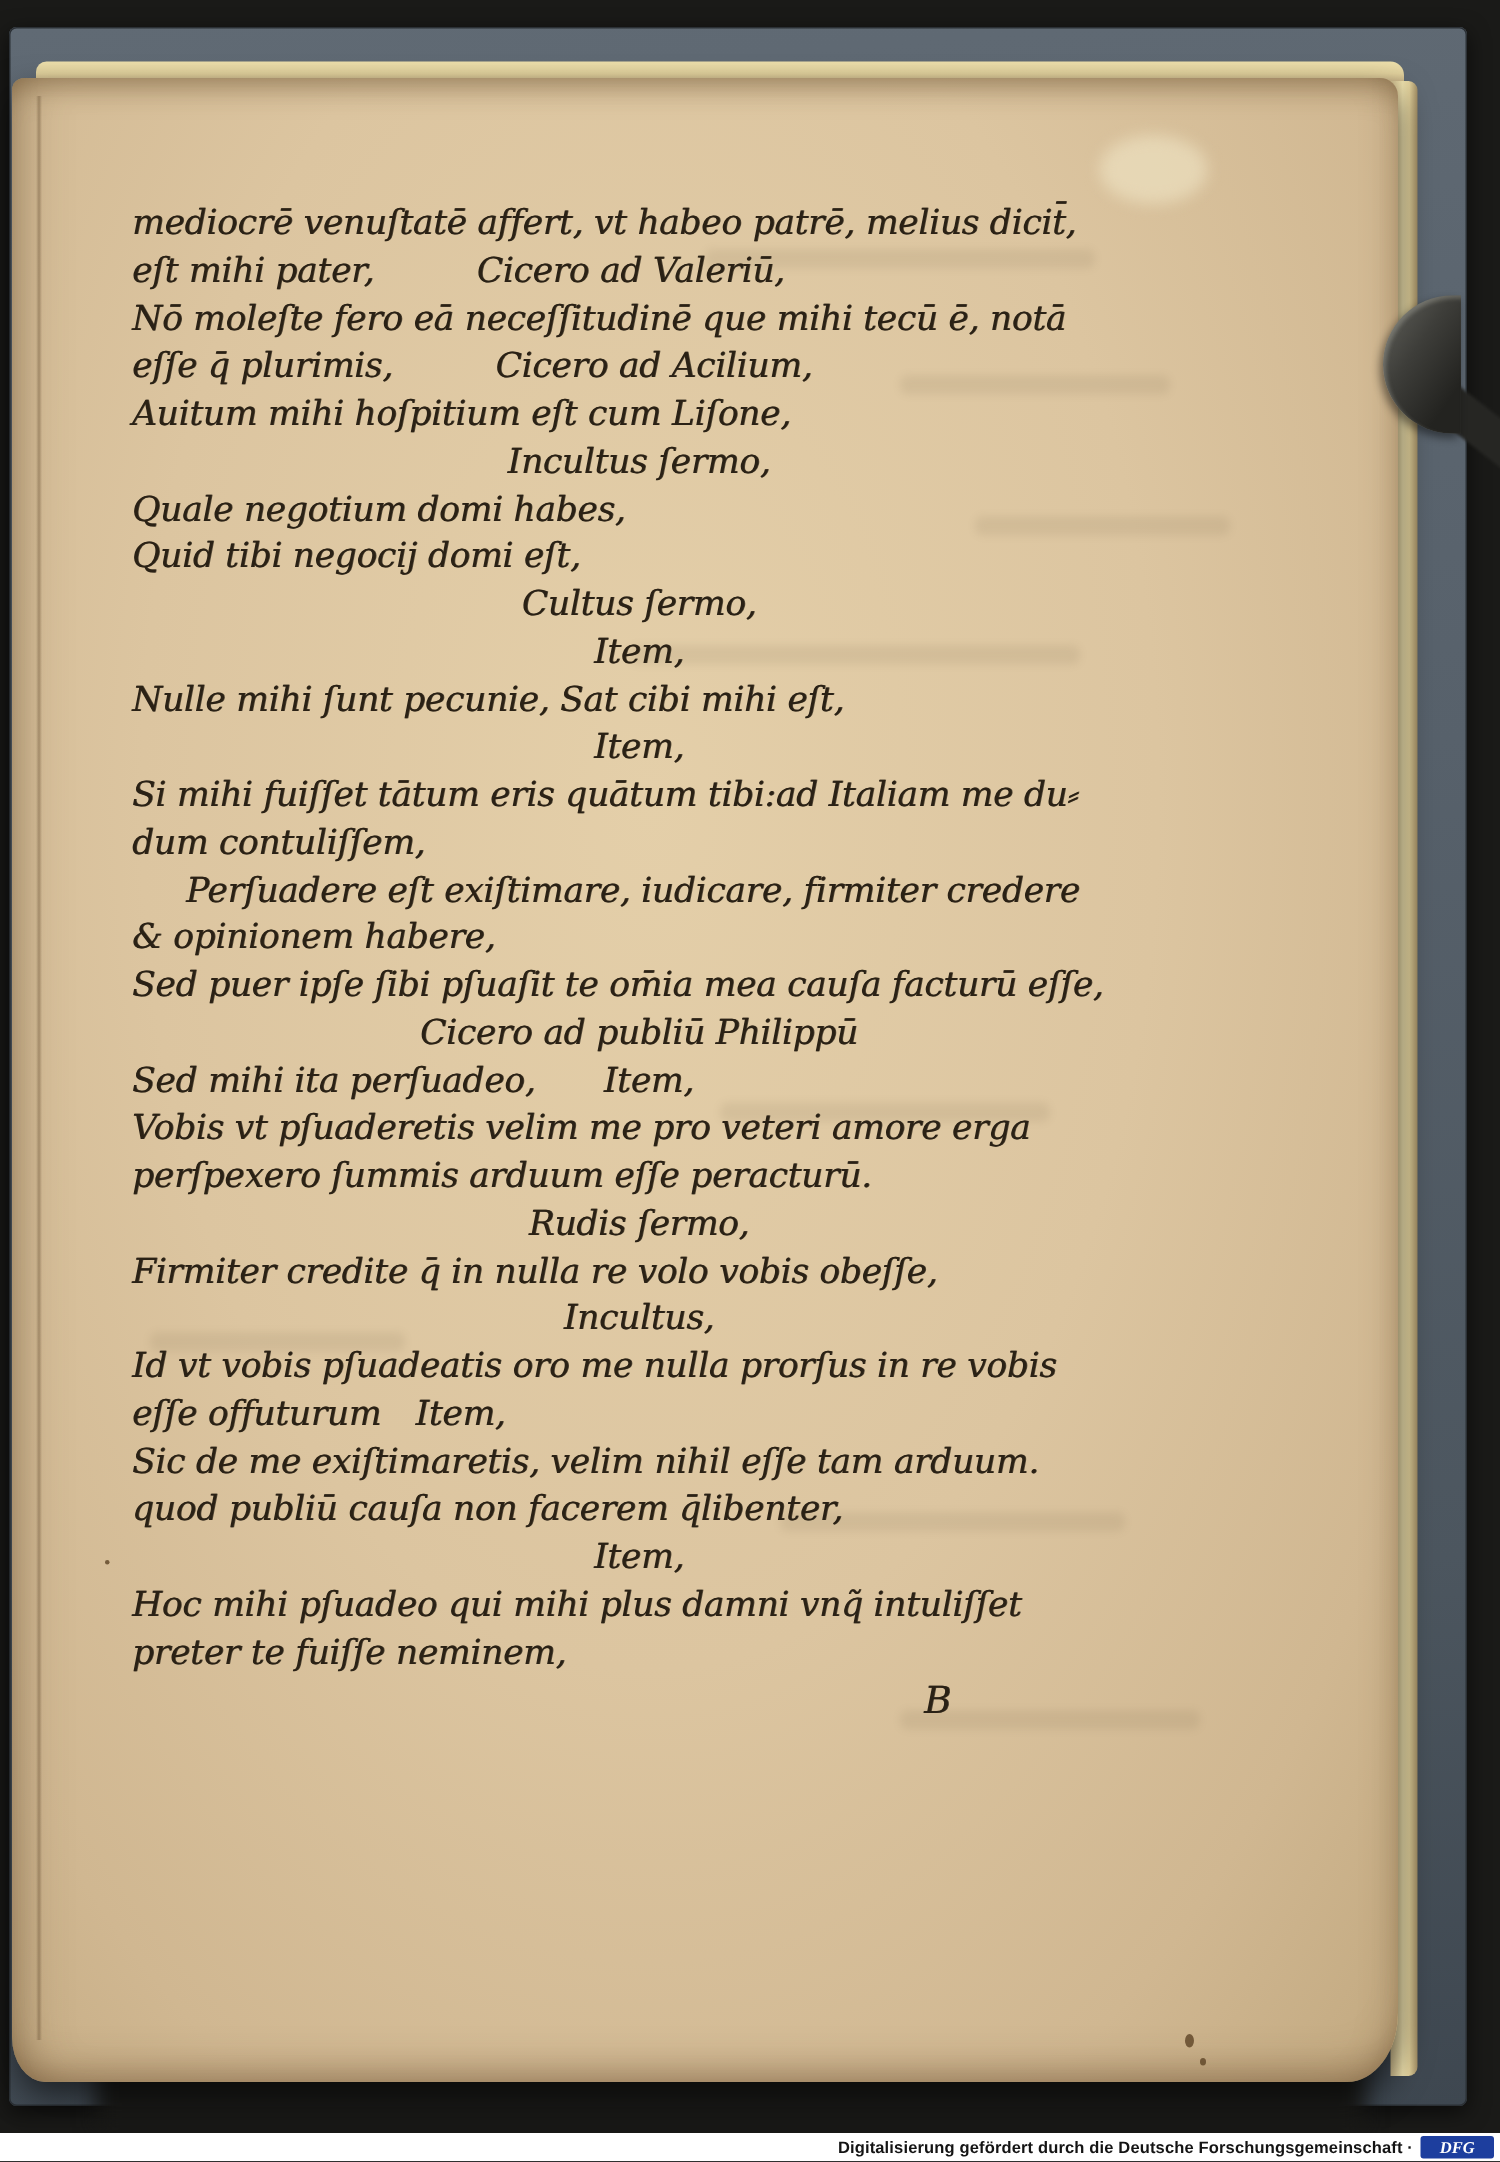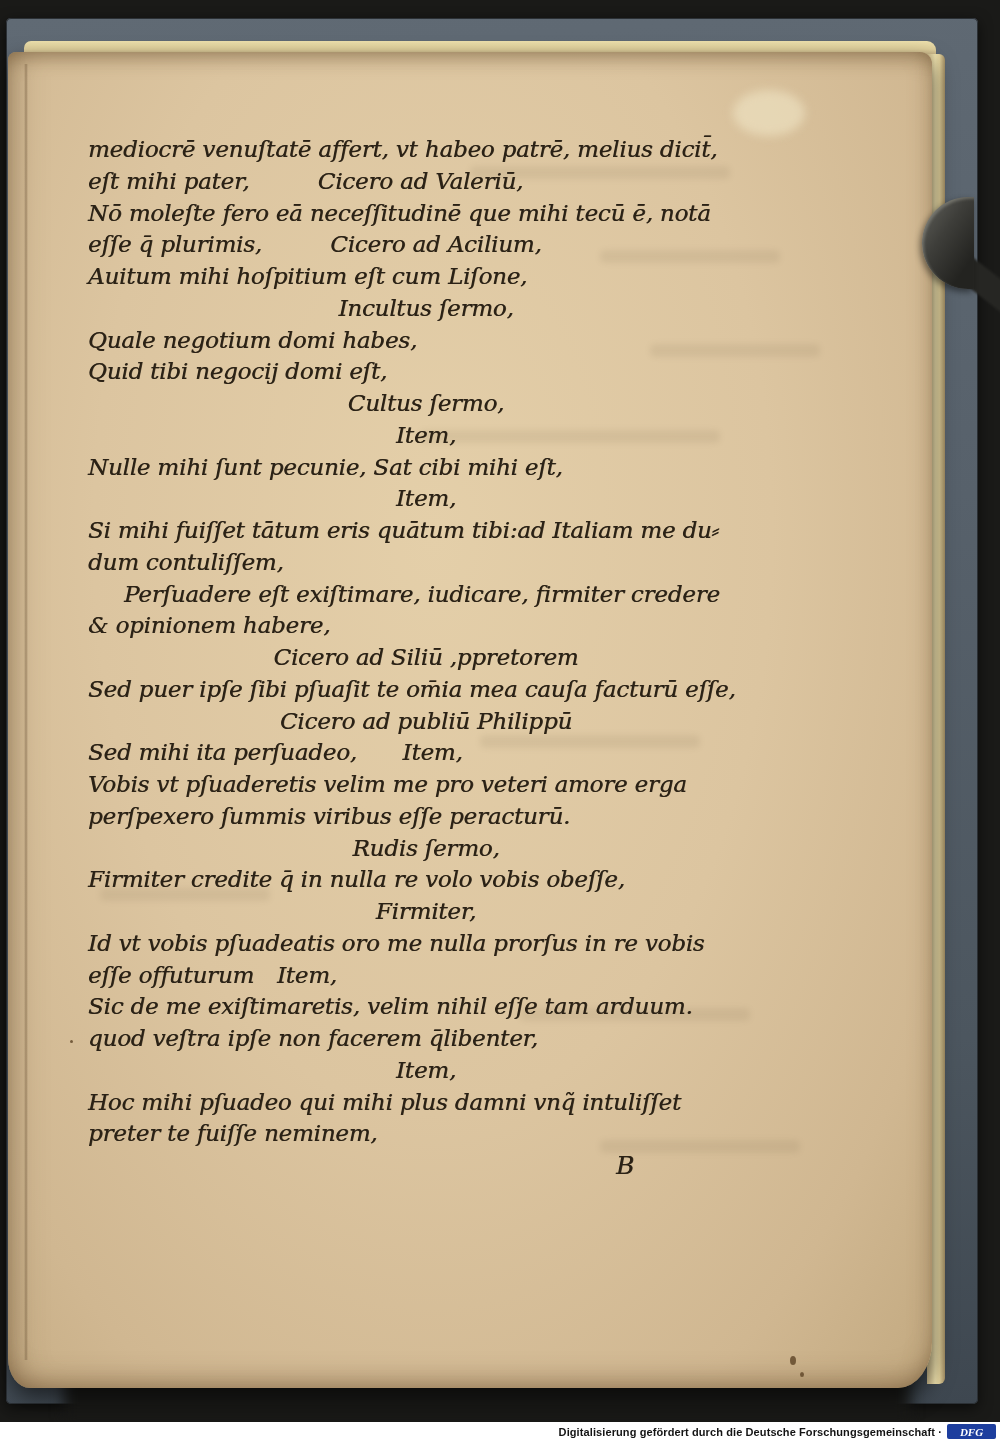--- a/index.html
+++ b/index.html
@@ -98,33 +98,32 @@
       <div class="line l">Quale negotium domi habes,</div>
       <div class="line l">Quid tibi negocij domi eſt,</div>
       <div class="line c">Cultus ſermo,</div>
       <div class="line c">Item,</div>
       <div class="line l">Nulle mihi ſunt pecunie, Sat cibi mihi eſt,</div>
       <div class="line c">Item,</div>
       <div class="line l">Si mihi fuiſſet tātum eris quātum tibi:ad Italiam me du⸗</div>
       <div class="line l">dum contuliſſem,</div>
       <div class="line ind">Perſuadere eſt exiſtimare, iudicare, firmiter credere</div>
       <div class="line l">&amp; opinionem habere,</div>
-      <div class="line c">Cicero ad Siliū ‚ppretorem</div>
       <div class="line l">Sed puer ipſe ſibi pſuaſit te om̄ia mea cauſa facturū eſſe,</div>
       <div class="line c">Cicero ad publiū Philippū</div>
       <div class="line l">Sed mihi ita perſuadeo,  Item,</div>
       <div class="line l">Vobis vt pſuaderetis velim me pro veteri amore erga</div>
-      <div class="line l">perſpexero ſummis viribus eſſe peracturū.</div>
+      <div class="line l">perſpexero ſummis arduum eſſe peracturū.</div>
       <div class="line c">Rudis ſermo,</div>
       <div class="line l">Firmiter credite q̄ in nulla re volo vobis obeſſe,</div>
-      <div class="line c">Firmiter,</div>
+      <div class="line c">Incultus,</div>
       <div class="line l">Id vt vobis pſuadeatis oro me nulla prorſus in re vobis</div>
       <div class="line l">eſſe offuturum Item,</div>
       <div class="line l">Sic de me exiſtimaretis, velim nihil eſſe tam arduum.</div>
-      <div class="line l">quod veſtra ipſe non facerem q̄libenter,</div>
+      <div class="line l">quod publiū cauſa non facerem q̄libenter,</div>
       <div class="line c">Item,</div>
       <div class="line l">Hoc mihi pſuadeo qui mihi plus damni vnq̃ intuliſſet</div>
       <div class="line l">preter te fuiſſe neminem,</div>
       <div class="line sig">B</div>
     </div>
 
   <div class="footer">
     <span class="credit">Digitalisierung gefördert durch die Deutsche Forschungsgemeinschaft ·</span>
     <span class="dfg">DFG</span>
   </div>

